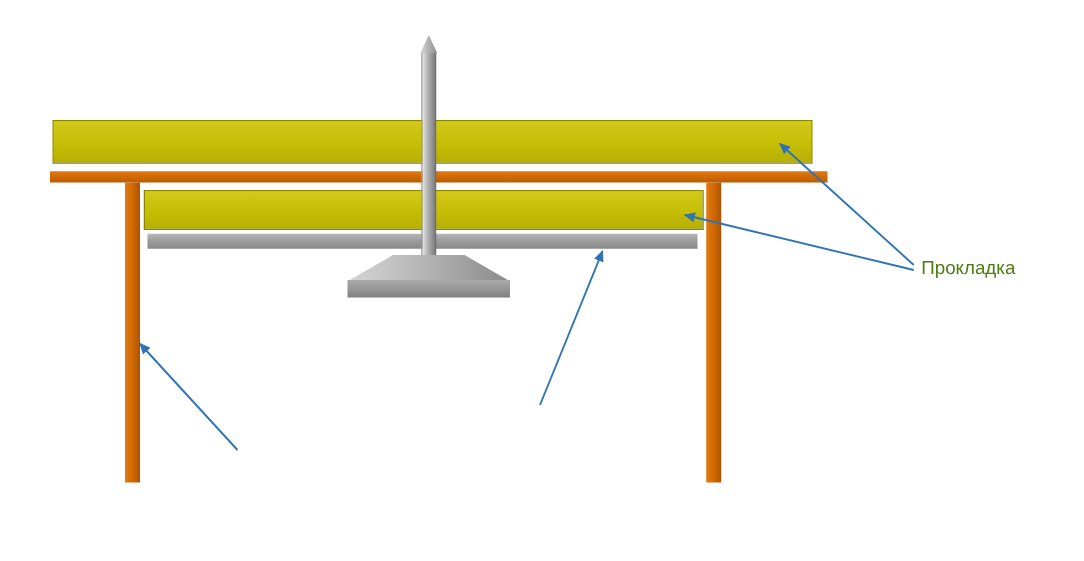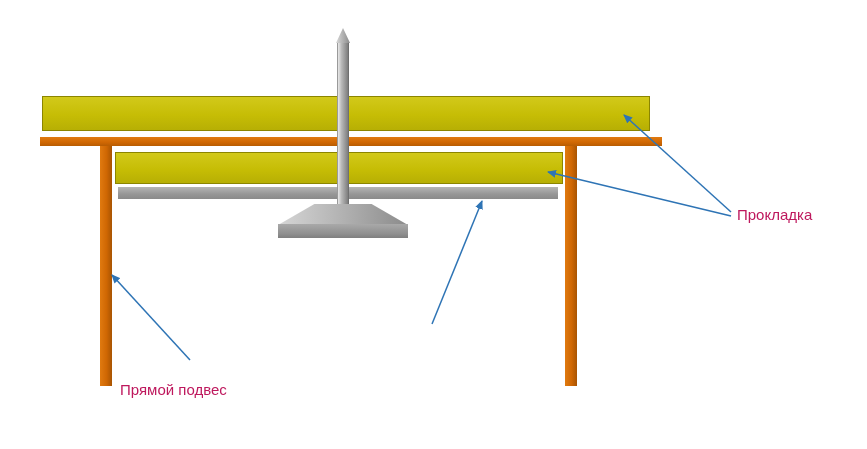--- a/index.html
+++ b/index.html
@@ -63,21 +63,21 @@
     clip-path: polygon(28% 0%, 72% 0%, 100% 100%, 0% 100%);
   }
   .flange-base {
     left: 278px; top: 224px; width: 130px; height: 14px;
     background: linear-gradient(to bottom, #a9a9a9, #8f8f8f 70%, #7f7f7f);
   }
 
   
   .label {
     position: absolute;
-    color: #be185d;
+    color: #4d7c0f;
     font-size: 15px;
     white-space: nowrap;
   }
   .label-gasket        { left: 737px; top: 206px; }
   .label-metal-washer  { left: 210px; top: 327px; }
   .label-direct-hanger { left: 120px; top: 381px; }
 
   svg.arrows {
     position: absolute;
     left: 0; top: 0;
@@ -110,15 +110,14 @@
     </defs>
     <line x1="731" y1="212" x2="624" y2="115" stroke="#2E74B5" stroke-width="1.5" marker-end="url(#arrowhead)"></line>
     <line x1="731" y1="216" x2="548" y2="172" stroke="#2E74B5" stroke-width="1.5" marker-end="url(#arrowhead)"></line>
     <line x1="432" y1="324" x2="482" y2="201" stroke="#2E74B5" stroke-width="1.5" marker-end="url(#arrowhead)"></line>
     <line x1="190" y1="360" x2="112" y2="275" stroke="#2E74B5" stroke-width="1.5" marker-end="url(#arrowhead)"></line>
   </svg>
 
   <div class="label label-gasket">Прокладка</div>
 
 
-  <div class="label label-direct-hanger">Прямой подвес</div>
 
 </div>
 
 </body></html>

